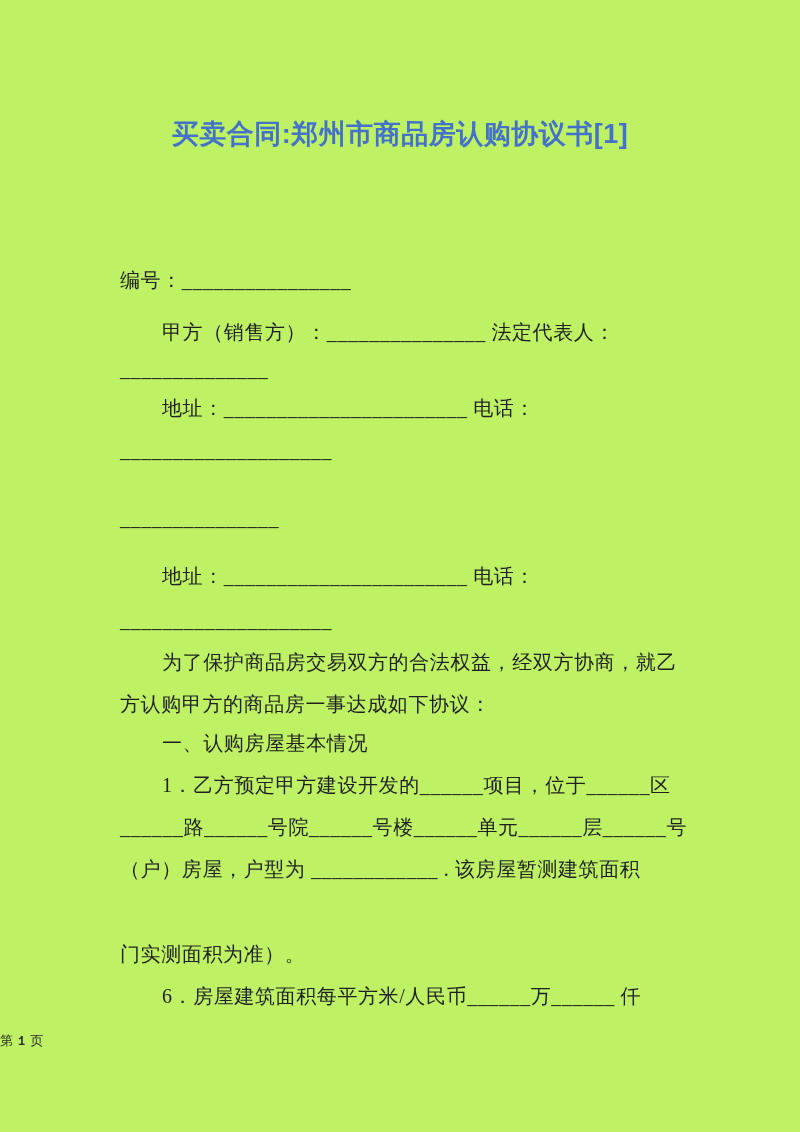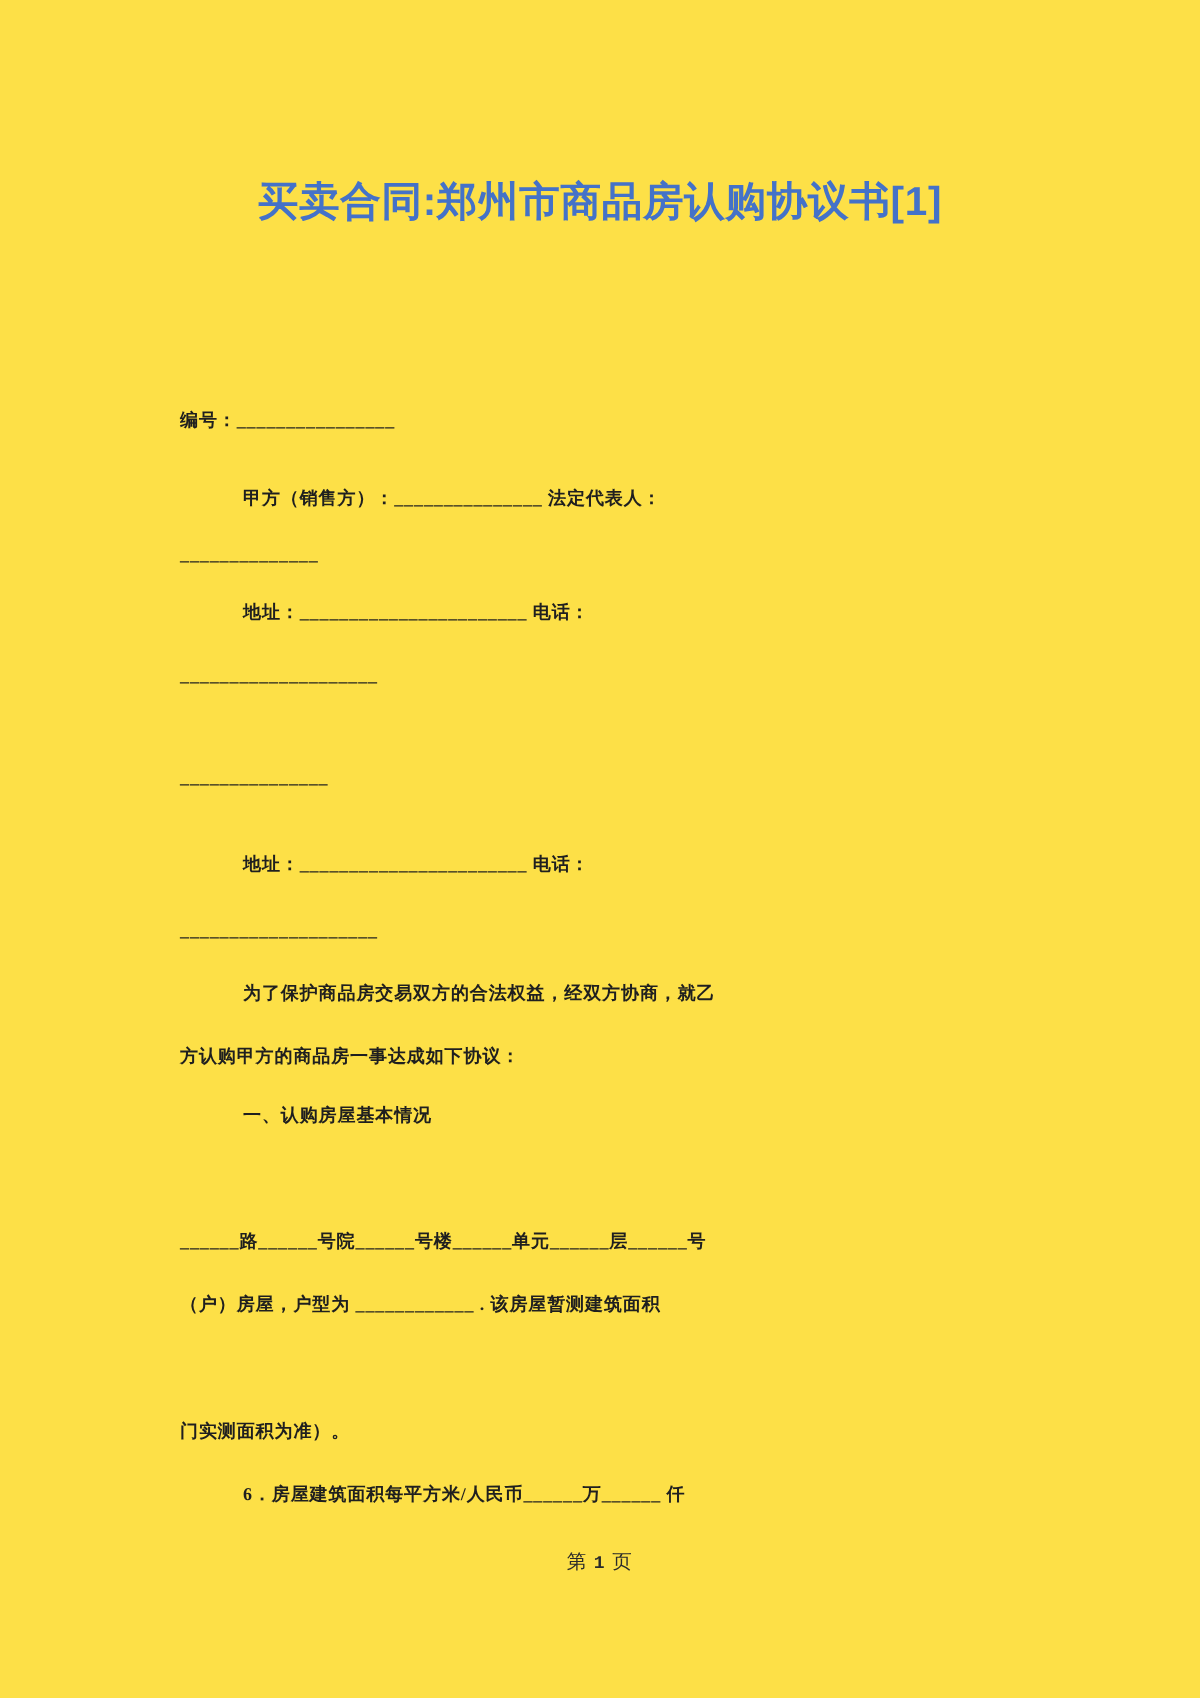--- a/index.html
+++ b/index.html
@@ -4,21 +4,21 @@
 <style>
   html, body {
     margin: 0;
     padding: 0;
     background: #ffffff;
   }
   .page {
     position: relative;
     width: 800px;
     height: 1132px;
-    background: #fde047;
+    background: #bef264;
     overflow: hidden;
     font-family: "Liberation Serif", "DejaVu Serif", serif;
     color: #1f1f1f;
   }
   .doc-title {
     position: absolute;
     top: 116px;
     left: 120px;
     width: 560px;
     text-align: center;
@@ -26,36 +26,35 @@
     font-weight: 700;
     font-size: 27px;
     letter-spacing: 0.5px;
     color: #4472c8;
     white-space: nowrap;
   }
   .doc-line {
     position: absolute;
     left: 120px;
     width: 562px;
-    font-size: 12px;
+    font-size: 20px;
     line-height: 28px;
     letter-spacing: 0.6px;
     white-space: nowrap;
     color: #1f1f1f;
-    font-weight: bold;
   }
   .doc-line.indent {
     text-indent: 42px;
   }
   .footer {
     position: absolute;
     top: 1032px;
     left: 0;
     width: 800px;
-    text-align: center;
+    text-align: left;
     font-size: 13px;
     color: #2a2a2a;
     letter-spacing: 1px;
   }
   .footer .page-num {
     font-weight: 700;
     margin: 0 4px;
     font-family: "Liberation Mono", "DejaVu Sans Mono", monospace;
     font-size: 12px;
   }
@@ -83,20 +82,21 @@
   <div class="doc-line indent" style="top:562px">地址：_______________________ 电话：</div>
 
   <div class="doc-line" style="top:606px">____________________</div>
 
   <div class="doc-line indent" style="top:648px">为了保护商品房交易双方的合法权益，经双方协商，就乙</div>
 
   <div class="doc-line" style="top:690px">方认购甲方的商品房一事达成如下协议：</div>
 
   <div class="doc-line indent" style="top:729px">一、认购房屋基本情况</div>
 
+  <div class="doc-line indent" style="top:771px">1．乙方预定甲方建设开发的______项目，位于______区</div>
 
   <div class="doc-line" style="top:813px">______路______号院______号楼______单元______层______号</div>
 
   <div class="doc-line" style="top:855px">（户）房屋，户型为 ____________ . 该房屋暂测建筑面积</div>
 
 
   <div class="doc-line" style="top:940px">门实测面积为准）。</div>
 
   <div class="doc-line indent" style="top:982px">6．房屋建筑面积每平方米/人民币______万______ 仟</div>
 

